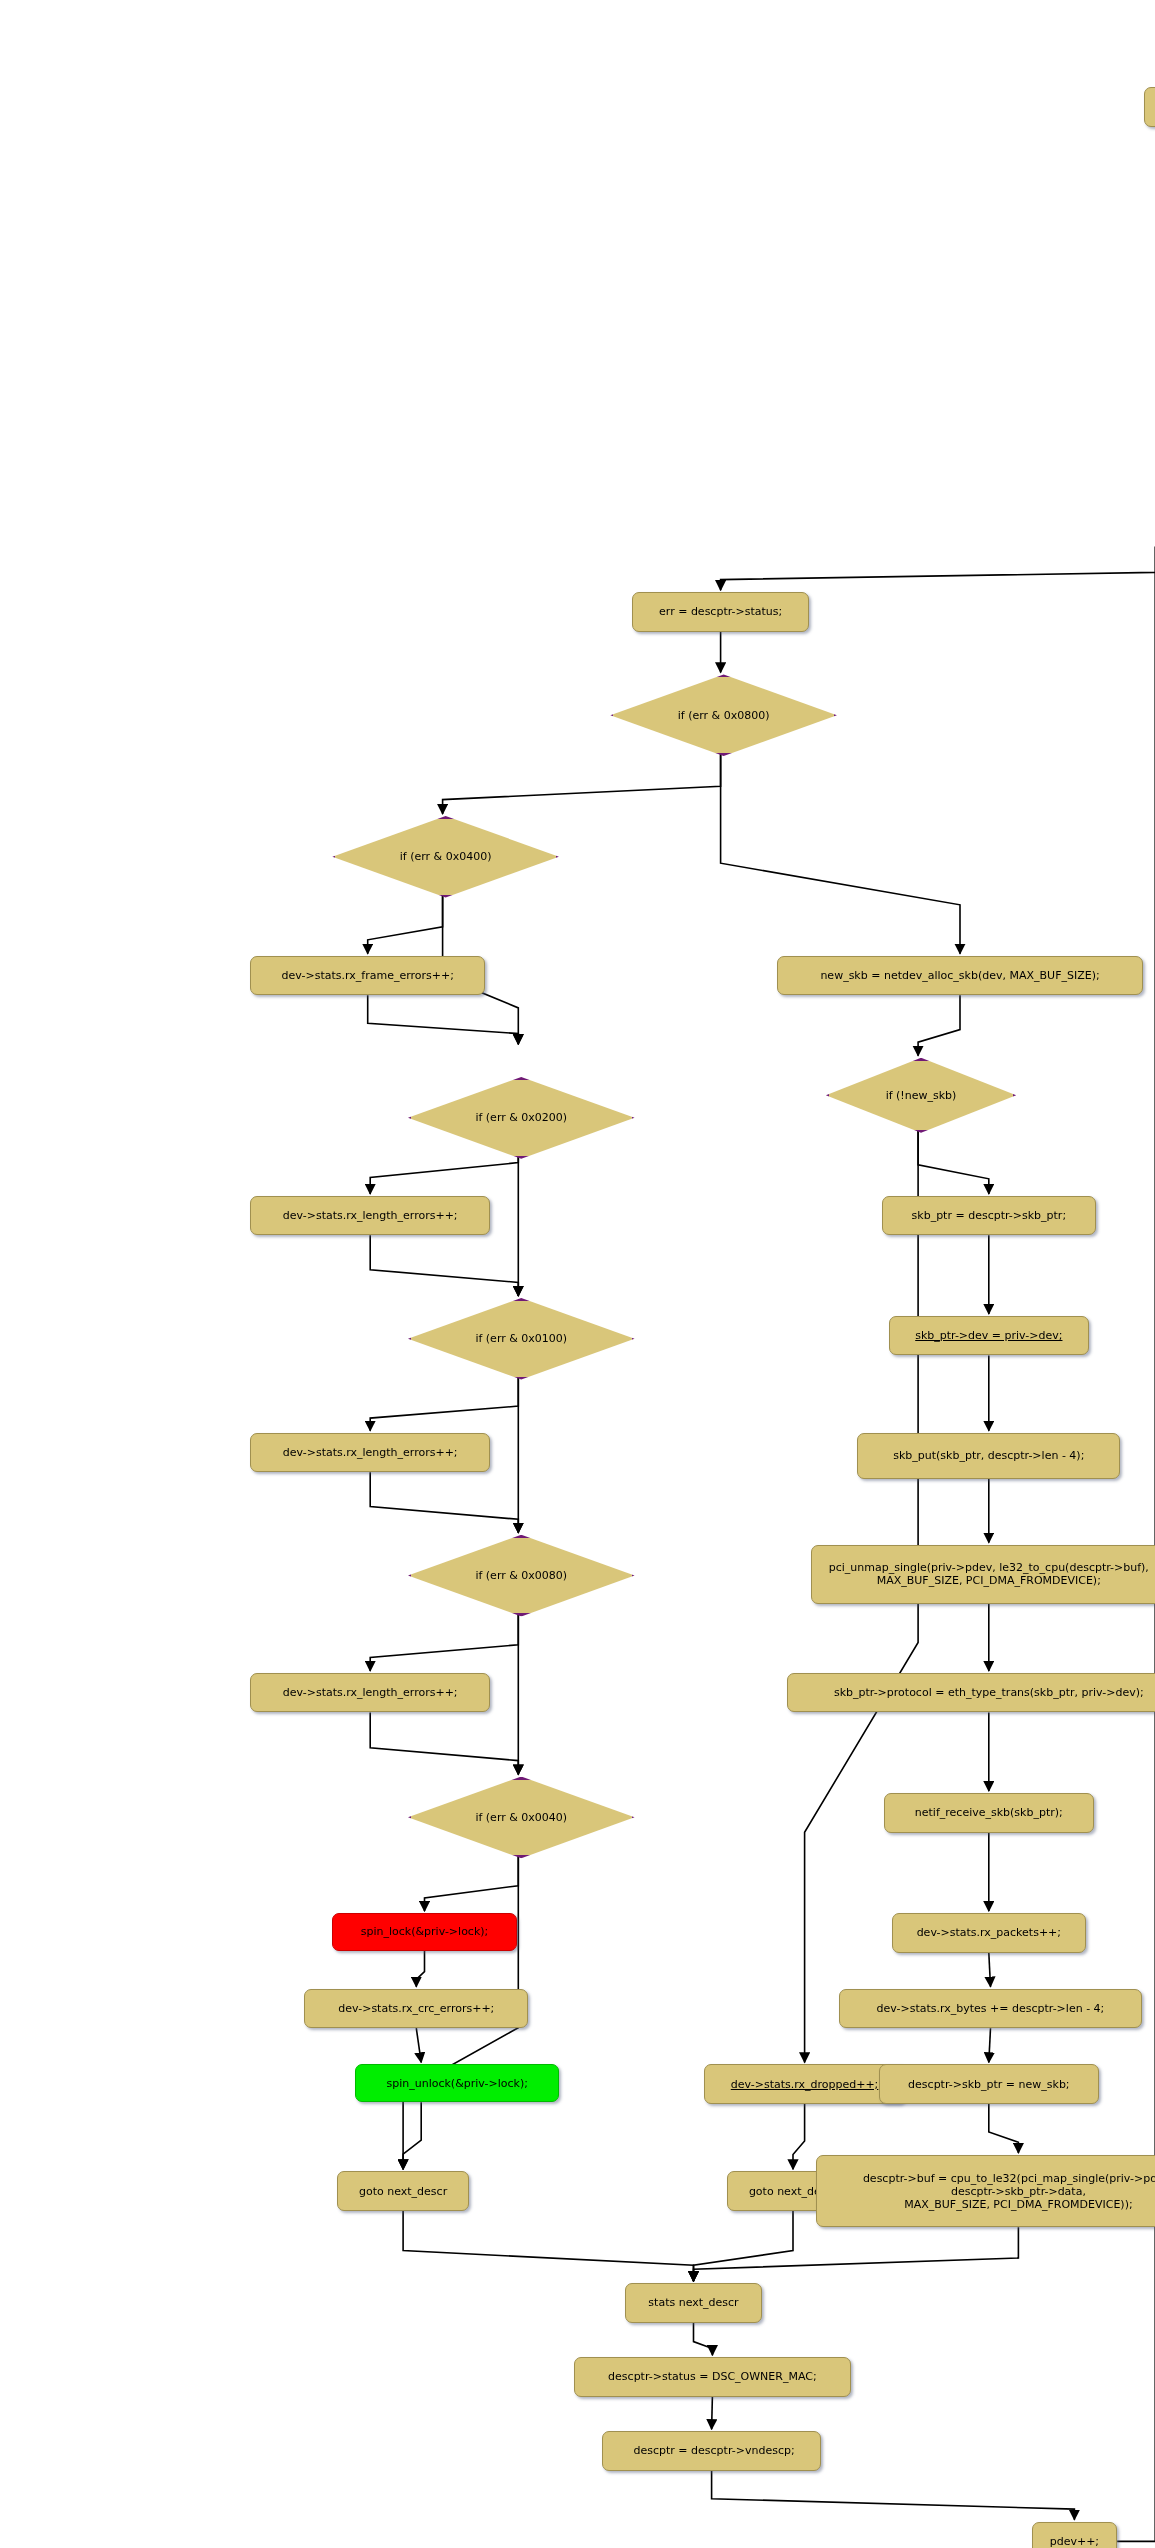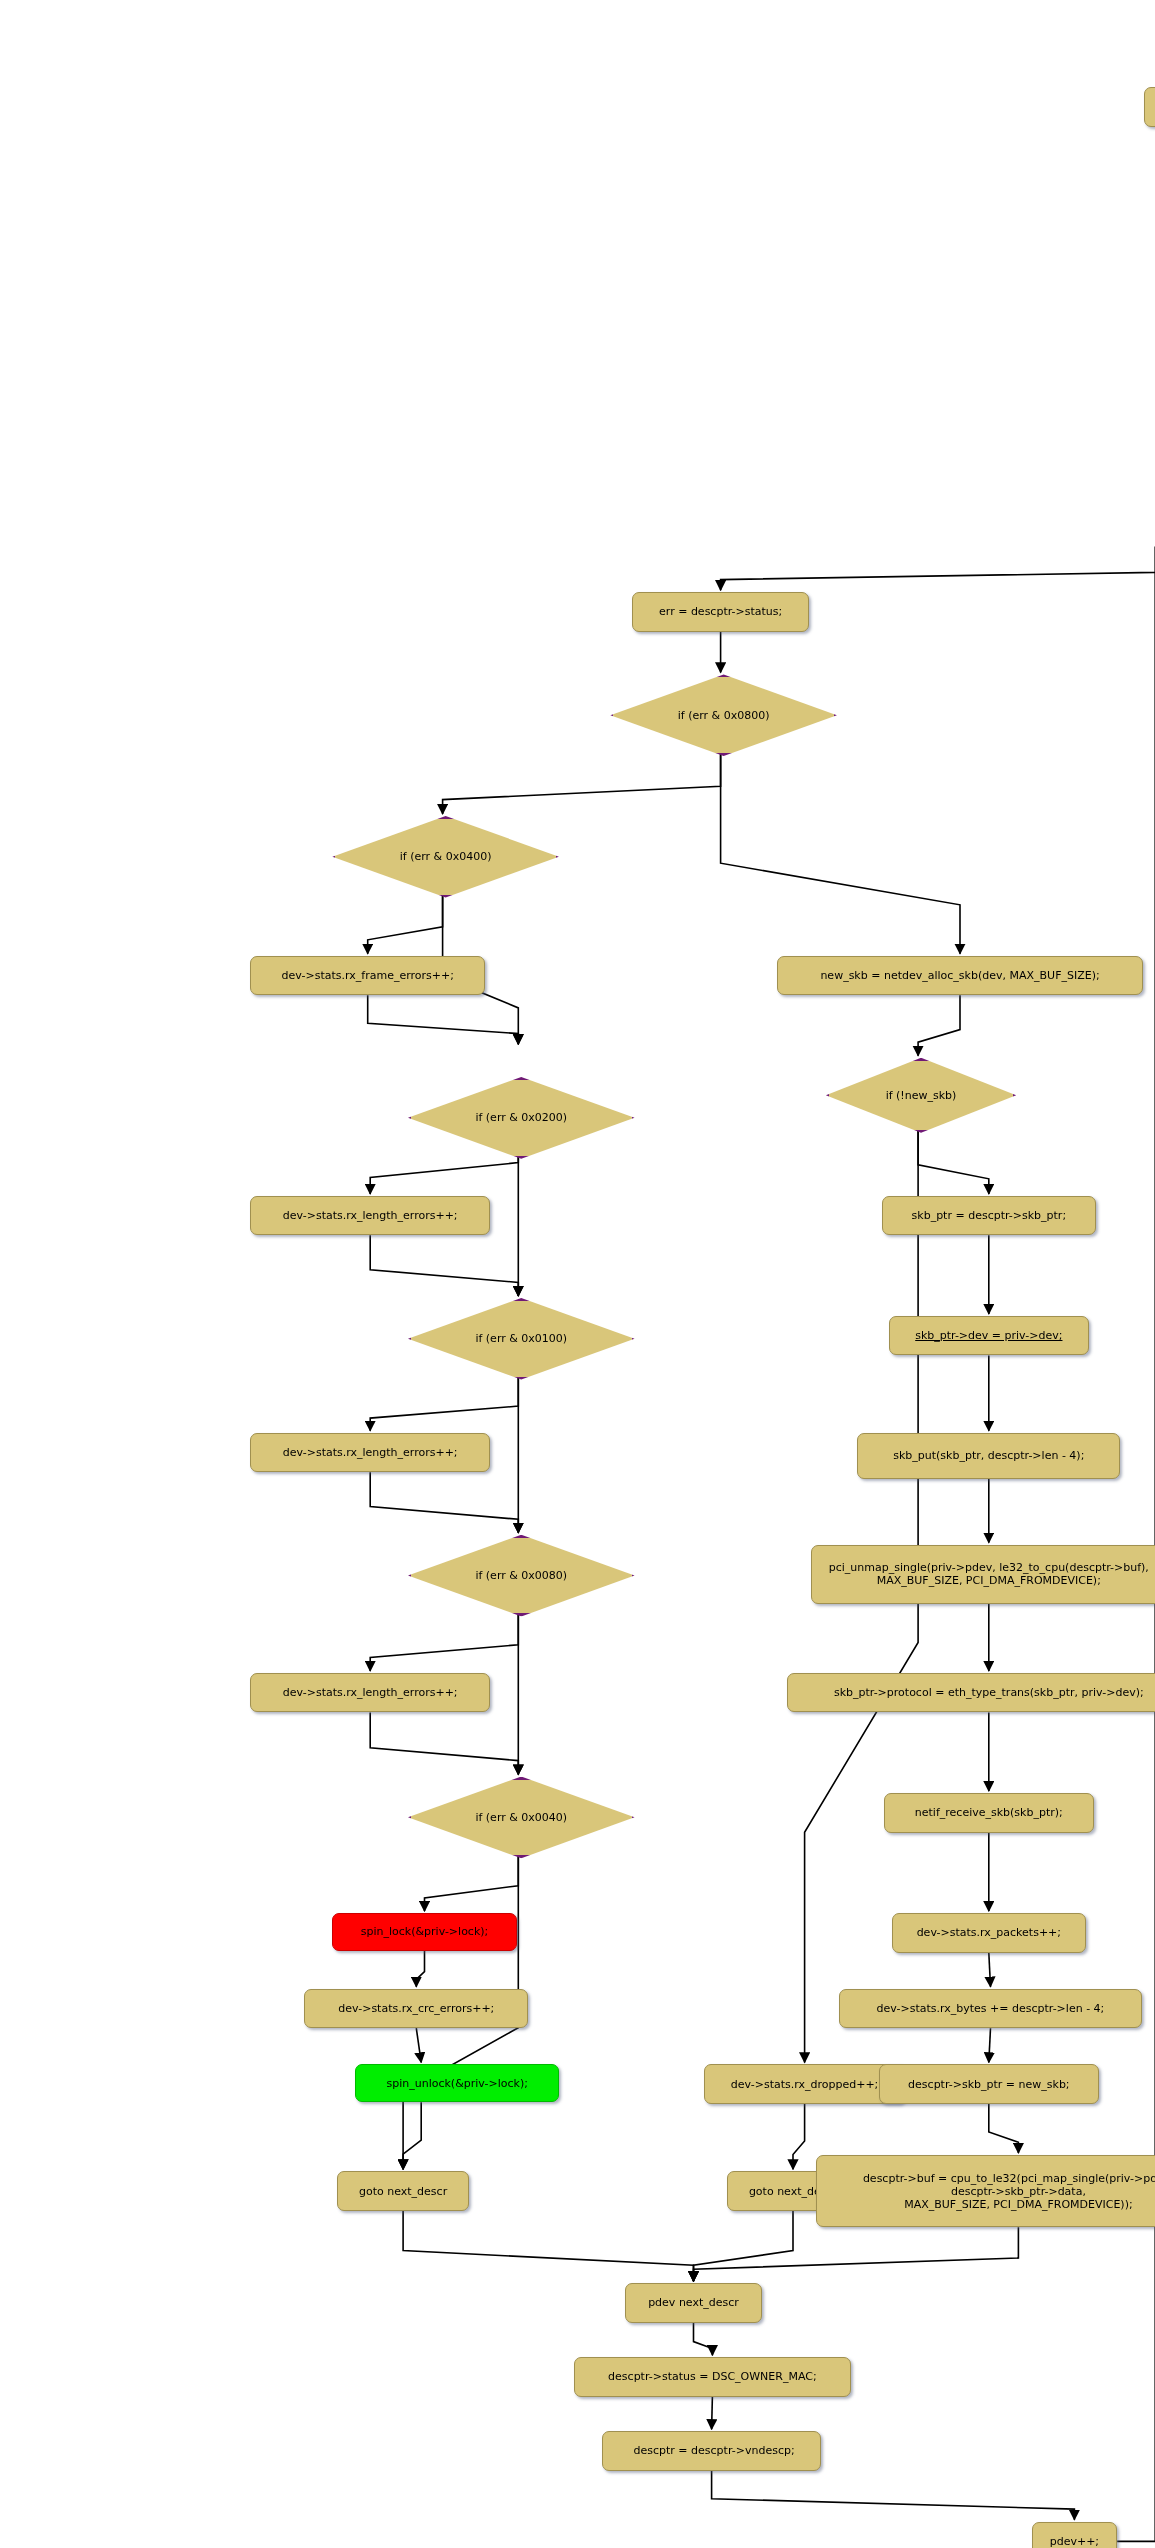--- a/index.html
+++ b/index.html
@@ -125,25 +125,25 @@
 MAX_BUF_SIZE, PCI_DMA_FROMDEVICE);</span></div>
       <div class="node" style="left: 250.1px; top: 1672.9px; width: 240.2px; height: 39.5px;"><span>dev-&gt;stats.rx_length_errors++;</span></div>
       <div class="node" style="left: 786.5px; top: 1672.9px; width: 404.7px; height: 39.5px;"><span>skb_ptr-&gt;protocol = eth_type_trans(skb_ptr, priv-&gt;dev);</span></div>
       <div class="diamond" style="left: 408px; top: 1776.5px; width: 220.5px; height: 75.7px;"><span>if (err &amp; 0x0040)</span></div>
       <div class="node" style="left: 883.5px; top: 1793px; width: 210.6px; height: 39.5px;"><span>netif_receive_skb(skb_ptr);</span></div>
       <div class="node red" style="left: 332.4px; top: 1913.1px; width: 184.3px; height: 37.8px;"><span>spin_lock(&amp;priv-&gt;lock);</span></div>
       <div class="node" style="left: 891.8px; top: 1913.1px; width: 194.1px; height: 39.5px;"><span>dev-&gt;stats.rx_packets++;</span></div>
       <div class="node" style="left: 304.4px; top: 1988.7px; width: 223.8px; height: 39.5px;"><span>dev-&gt;stats.rx_crc_errors++;</span></div>
       <div class="node" style="left: 839.1px; top: 1988.7px; width: 302.7px; height: 39.5px;"><span>dev-&gt;stats.rx_bytes += descptr-&gt;len - 4;</span></div>
       <div class="node green" style="left: 319.2px; top: 2064.4px; width: 204px; height: 37.8px;"><span>spin_unlock(&amp;priv-&gt;lock);</span></div>
-      <div class="node" style="left: 704.2px; top: 2064.4px; width: 200.7px; height: 39.5px;"><span>dev-&gt;stats.rx_dropped++;</span></div>
+      <div class="node" style="left: 704.2px; top: 2064.4px; width: 200.7px; height: 39.5px; text-decoration: underline;"><span>dev-&gt;stats.rx_dropped++;</span></div>
       <div class="node" style="left: 878.6px; top: 2064.4px; width: 220.5px; height: 39.5px;"><span>descptr-&gt;skb_ptr = new_skb;</span></div>
       <div class="node" style="left: 727.2px; top: 2171.3px; width: 131.6px; height: 39.5px;"><span>goto next_descr</span></div>
       <div class="node" style="left: 337.3px; top: 2171.3px; width: 131.6px; height: 39.5px;"><span>goto next_descr</span></div>
       <div class="node" style="left: 816.1px; top: 2154.9px; width: 404.7px; height: 72.4px;"><span>descptr-&gt;buf = cpu_to_le32(pci_map_single(priv-&gt;pdev,
 descptr-&gt;skb_ptr-&gt;data,
 MAX_BUF_SIZE, PCI_DMA_FROMDEVICE));</span></div>
-      <div class="node" style="left: 625.2px; top: 2283.2px; width: 136.6px; height: 39.5px;"><span>pdev next_descr</span></div>
+      <div class="node" style="left: 625.2px; top: 2283.2px; width: 136.6px; height: 39.5px;"><span>stats next_descr</span></div>
       <div class="node" style="left: 574.2px; top: 2357.2px; width: 276.4px; height: 39.5px;"><span>descptr-&gt;status = DSC_OWNER_MAC;</span></div>
       <div class="node" style="left: 602.2px; top: 2431.2px; width: 218.8px; height: 39.5px; padding-left: 12px;"><span>descptr = descptr-&gt;vndescp;</span></div>
       <div class="node" style="left: 1031.6px; top: 2521.7px; width: 85.6px; height: 39.5px;"><span>pdev++;</span></div>
     </div>
 </div>
 
 </body></html>

